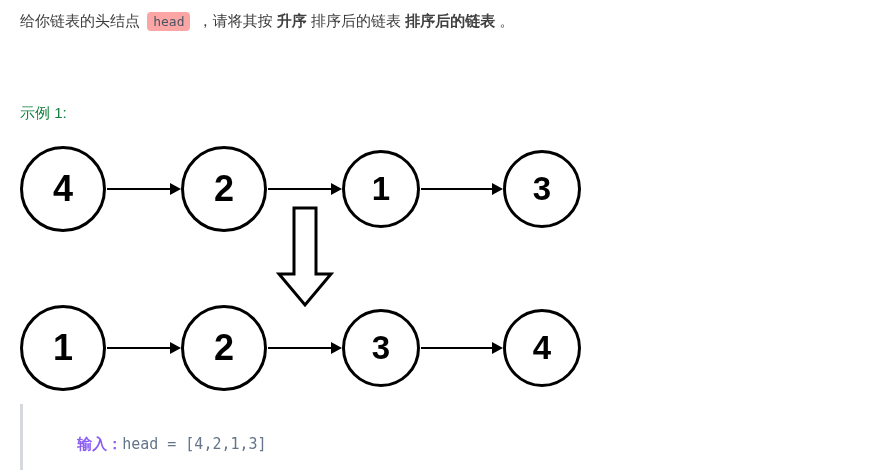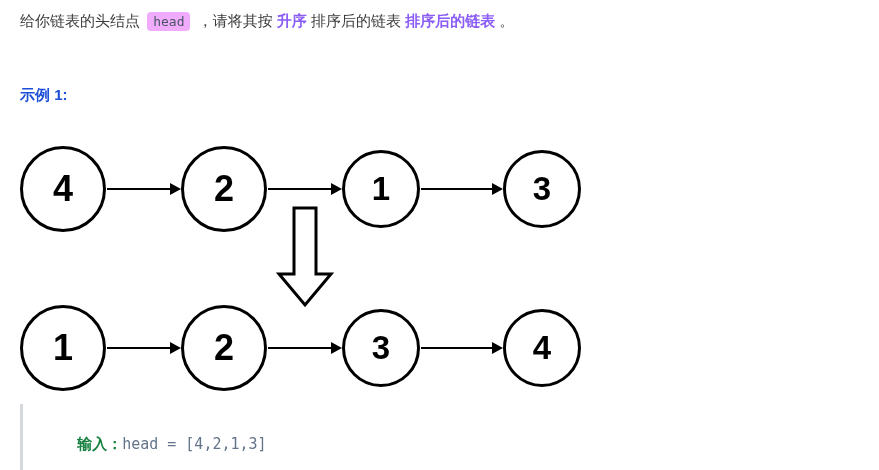--- a/index.html
+++ b/index.html
@@ -22,40 +22,40 @@
     left: 20px;
     top: 10px;
     width: 840px;
     font-size: 15px;
     line-height: 22px;
     color: #3b3b3b;
     white-space: nowrap;
   }
   .statement .bold {
     font-weight: bold;
-    color: #8b5cf6;
+    color: #404040;
   }
   .inline-code {
     font-family: "DejaVu Sans Mono", "Liberation Mono", monospace;
     font-size: 13px;
-    background: #f0abfc;
+    background: #fca5a5;
     border-radius: 4px;
     padding: 2px 6px;
     color: #4b5563;
     margin: 0 3px;
   }
 
   
   .example-heading {
     position: absolute;
     left: 20px;
-    top: 86px;
+    top: 104px;
     font-size: 15px;
-    font-weight: bold;
-    color: #1d4ed8;
+    font-weight: normal;
+    color: #15803d;
   }
 
   
   .figure {
     position: absolute;
     left: 0px;
     top: 140px;
     width: 620px;
     height: 260px;
   }
@@ -107,21 +107,21 @@
   .io-line {
     font-family: "DejaVu Sans Mono", "Liberation Mono", monospace;
     font-size: 15px;
     line-height: 24px;
     color: #64748b;
     white-space: pre;
   }
   .io-line .lbl {
     font-family: Liberation Sans, sans-serif;
     font-weight: bold;
-    color: #15803d;
+    color: #8b5cf6;
   }
 </style>
 </head>
 <body>
 
 <div class="statement">
   <span>给你链表的头结点</span>
   <span class="inline-code">head</span>
   <span>，请将其按</span>
   <span class="bold">升序</span>

